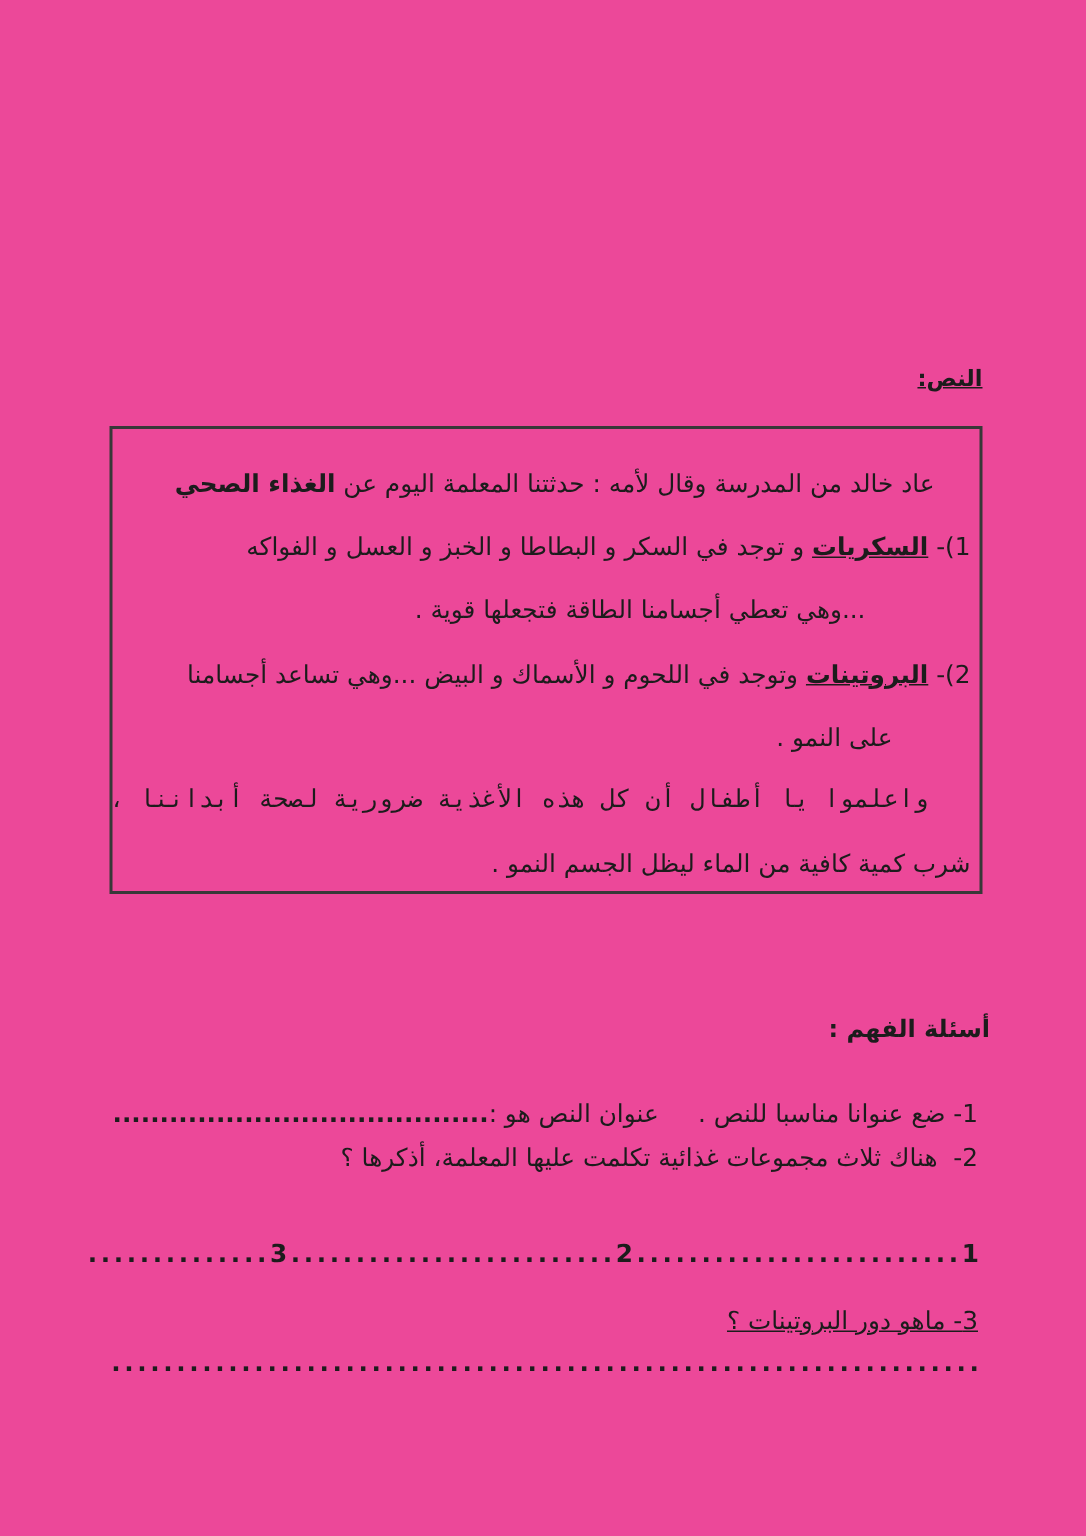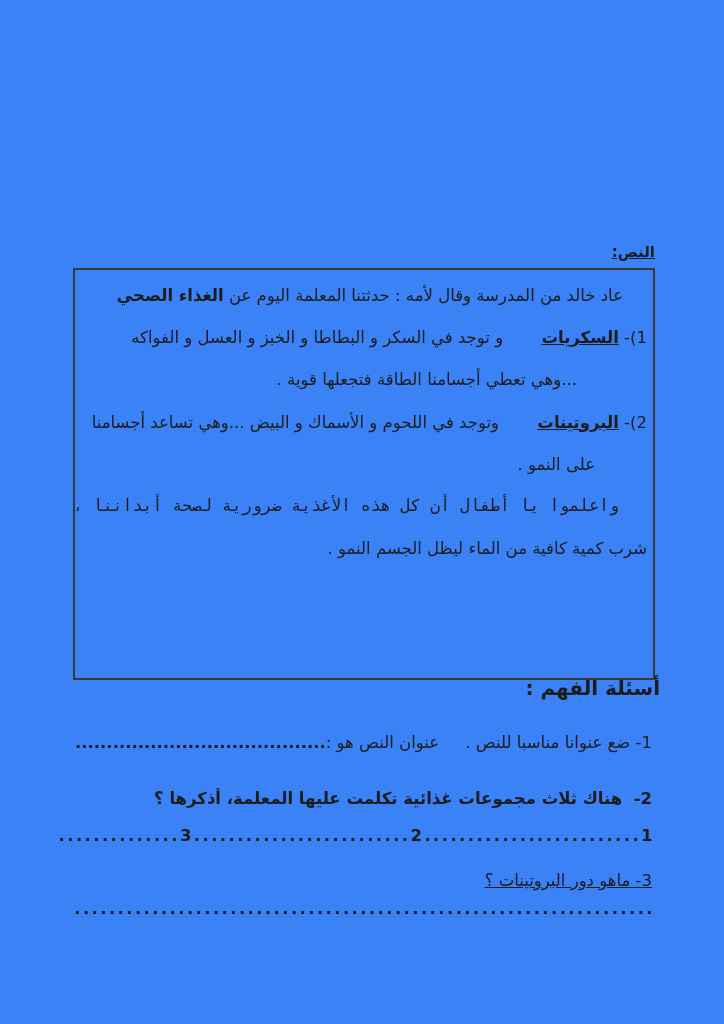--- a/index.html
+++ b/index.html
@@ -6,84 +6,83 @@
     margin: 0;
     padding: 0;
     background: #e8e8e8;
     font-family: "DejaVu Sans", sans-serif;
   }
   .page {
     position: relative;
     width: 724px;
     height: 1024px;
     margin: 0 auto;
-    background: #3b82f6;
+    background: #ec4899;
     color: #1c1c1c;
     overflow: hidden;
     direction: rtl;
   }
   
   .section-label {
     position: absolute;
     top: 243px;
     right: 69px;
     font-size: 15px;
     font-weight: bold;
     text-decoration: underline;
     white-space: nowrap;
   }
   
   .text-box {
     position: absolute;
-    top: 268px;
+    top: 284px;
     left: 73px;
     width: 582px;
-    height: 412px;
+    height: 312px;
     box-sizing: border-box;
     border: 2px solid #383838;
-    padding: 5px 6px 0 6px;
+    padding: 16px 6px 0 6px;
     overflow: hidden;
   }
   .bline {
     height: 42.2px;
     line-height: 42.2px;
     font-size: 16.5px;
     white-space: nowrap;
     text-align: right;
     direction: rtl;
   }
   .ind-a { padding-right: 24px; }  
   .ind-b { padding-right: 70px; text-align: right; }  
   .ind-c { padding-right: 52px; text-align: right; }  
   .ind-d { padding-right: 28px; font-family: Liberation Mono, monospace; }  
   .b { font-weight: bold; }
   .term {
     font-weight: bold;
     text-decoration: underline;
-    margin-left: 33px;
   }
   
   .q-heading {
     position: absolute;
     top: 676px;
     right: 64px;
-    font-size: 20px;
+    font-size: 16px;
     font-weight: bold;
     white-space: nowrap;
   }
   .q-line {
     position: absolute;
     right: 72px;
     font-size: 16.5px;
     white-space: pre;
     direction: rtl;
     text-align: right;
   }
   .q1 { top: 733px; }
-  .q2 { top: 789px; font-weight: bold; }
+  .q2 { top: 762px; font-weight: normal; }
   .q3 { top: 871px; text-decoration: underline; }
   .blank-line {
     position: absolute;
     right: 69px;
     left: 60px;
     font-size: 16.5px;
     direction: rtl;
     text-align: right;
     white-space: nowrap;
     overflow: hidden;

